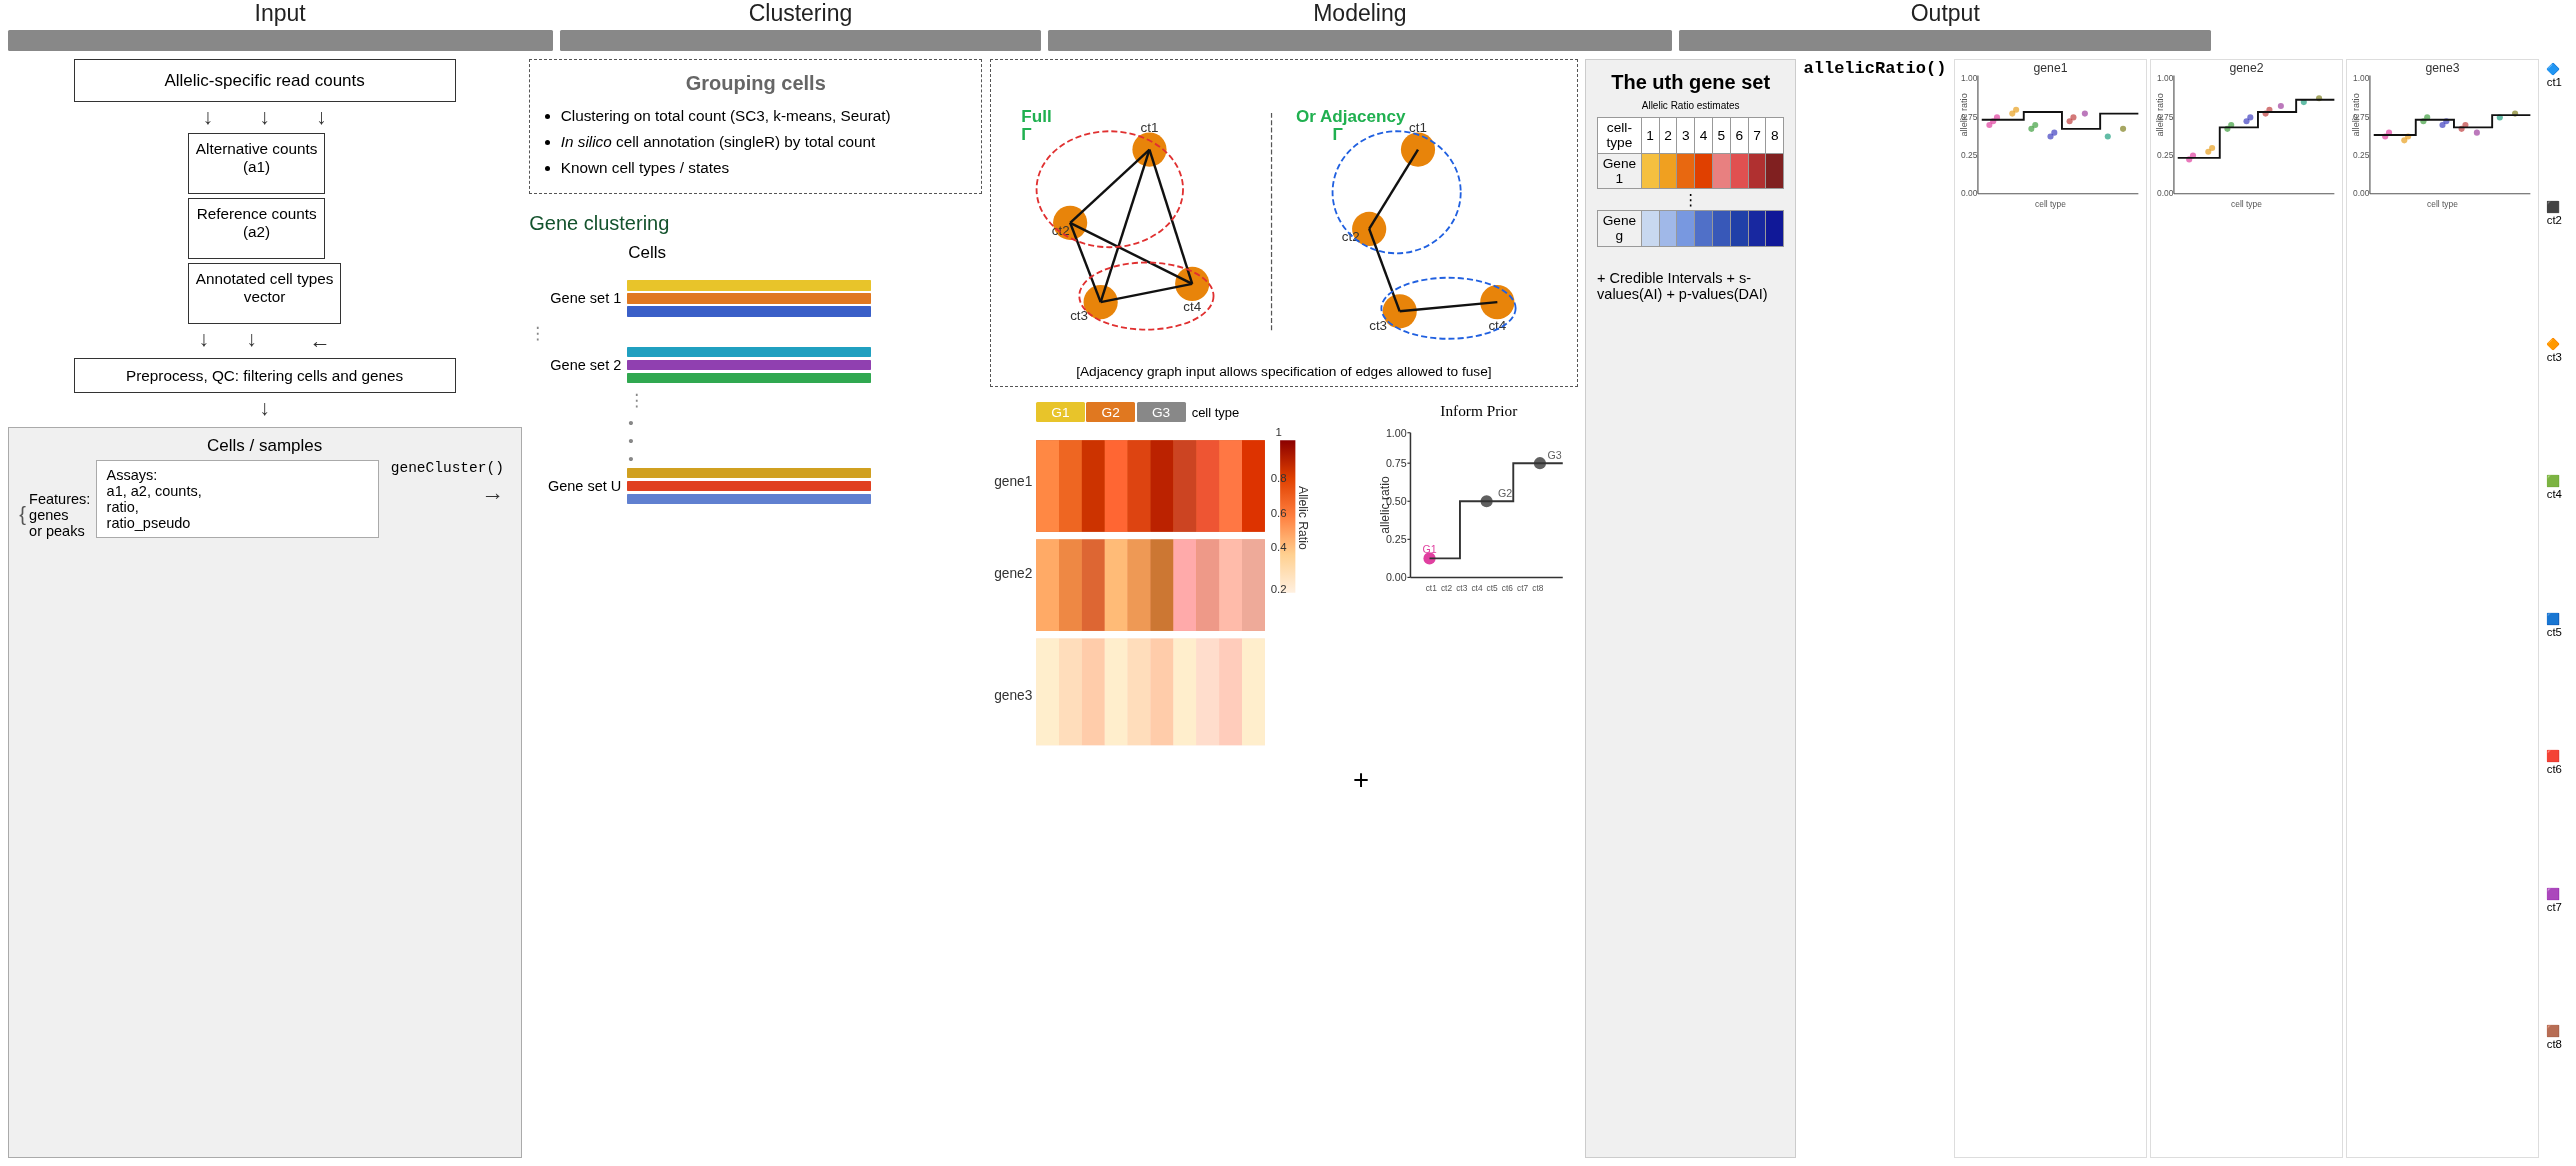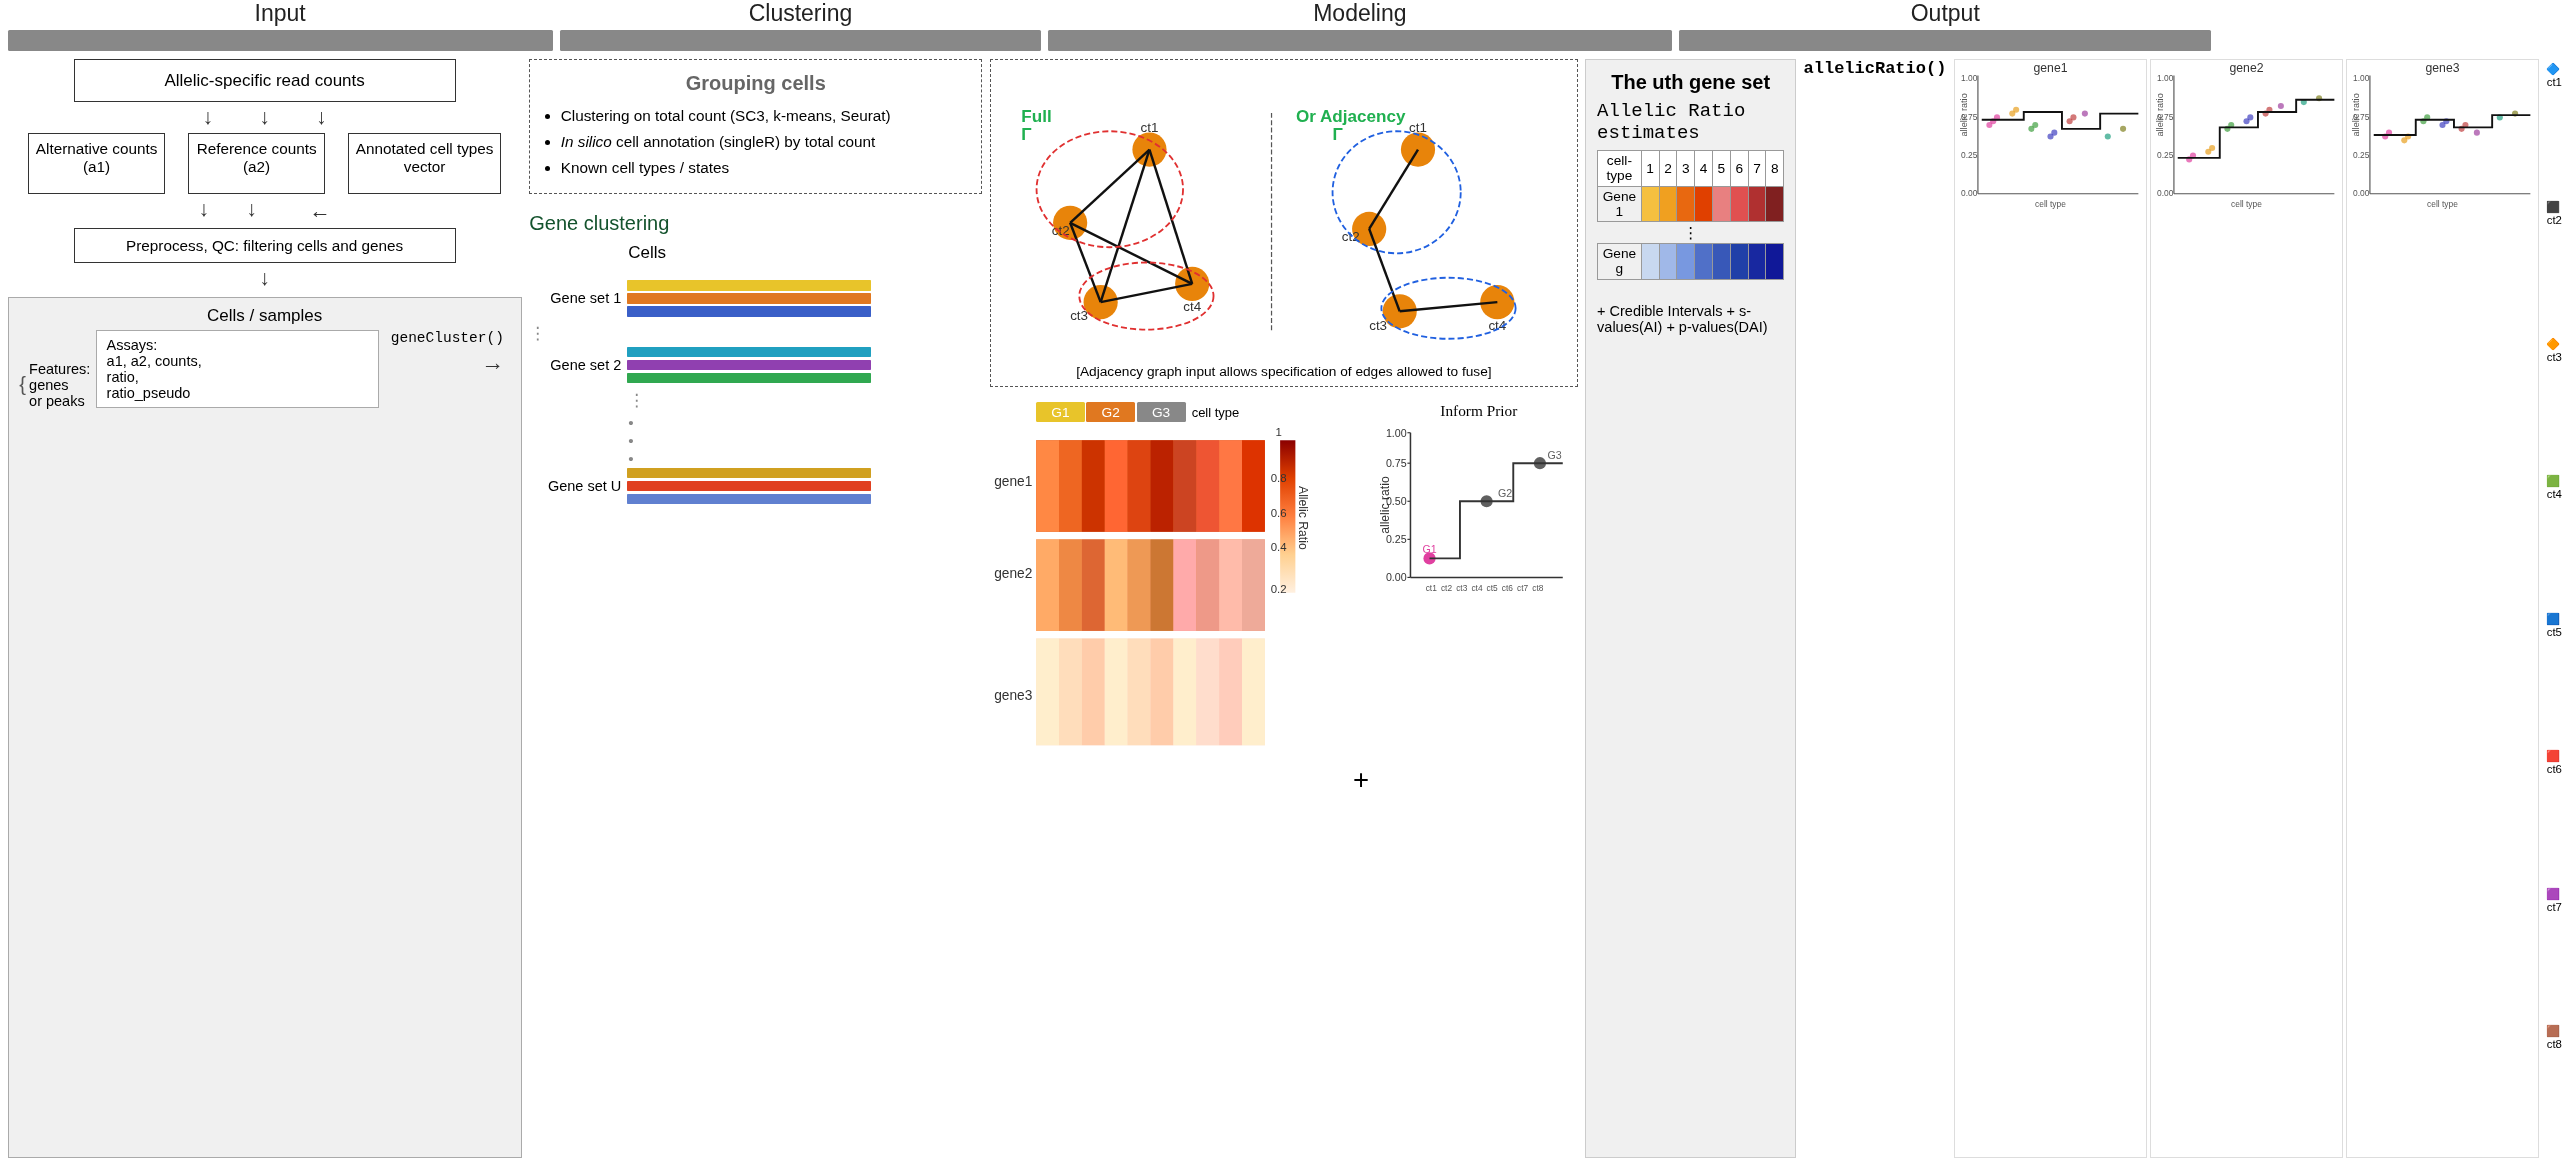--- a/index.html
+++ b/index.html
@@ -56,22 +56,23 @@
     }
 
     .allelic-box {
       width: 382px;
       margin: 0 auto;
       padding: 10.7px 15.3px;
     }
 
     .three-boxes-row {
       display: flex;
-      gap: 23px;
+      gap: 4px;
       justify-content: center;
+      flex-direction: column;
     }
 
     .small-box {
       width: 137px;
       min-height: 61px;
       font-size: 15.3px;
       padding: 6.1px;
     }
 
     .annotated-box {
@@ -232,23 +233,23 @@
     }
 
     .uth-title {
       font-size: 20px;
       font-weight: bold;
       text-align: center;
       margin-bottom: 6.1px;
     }
 
     .ar-subtitle {
-      font-size: 19px;
+      font-size: 10px;
+      text-align: center;
       margin-bottom: 6.1px;
-      font-family: Liberation Mono, monospace;
     }
 
     
     .ar-table {
       width: 100%;
       border-collapse: collapse;
       font-size: 13.7px;
     }
     .ar-table th, .ar-table td {
       border: 0.8px solid #999;

